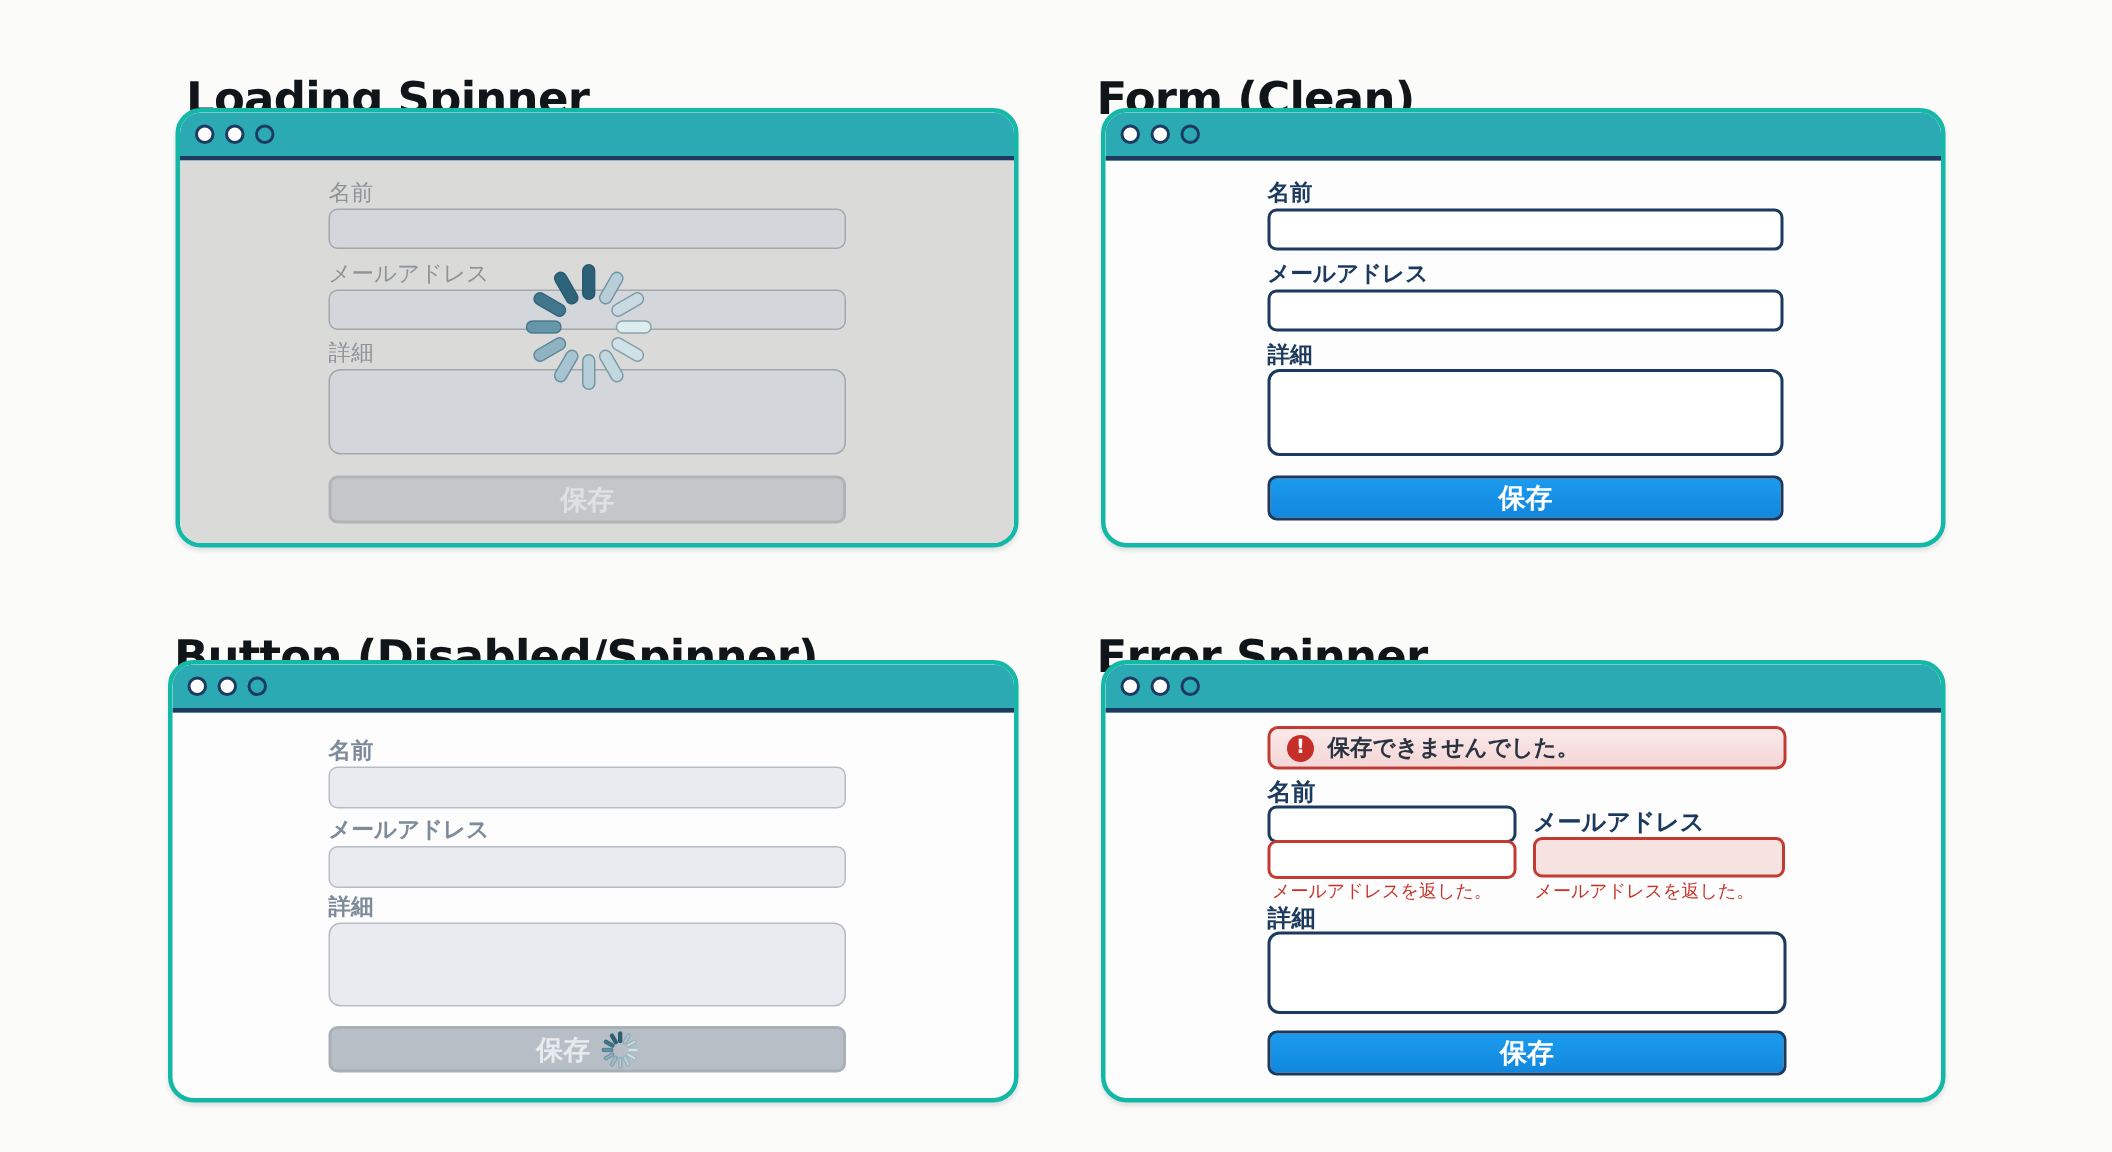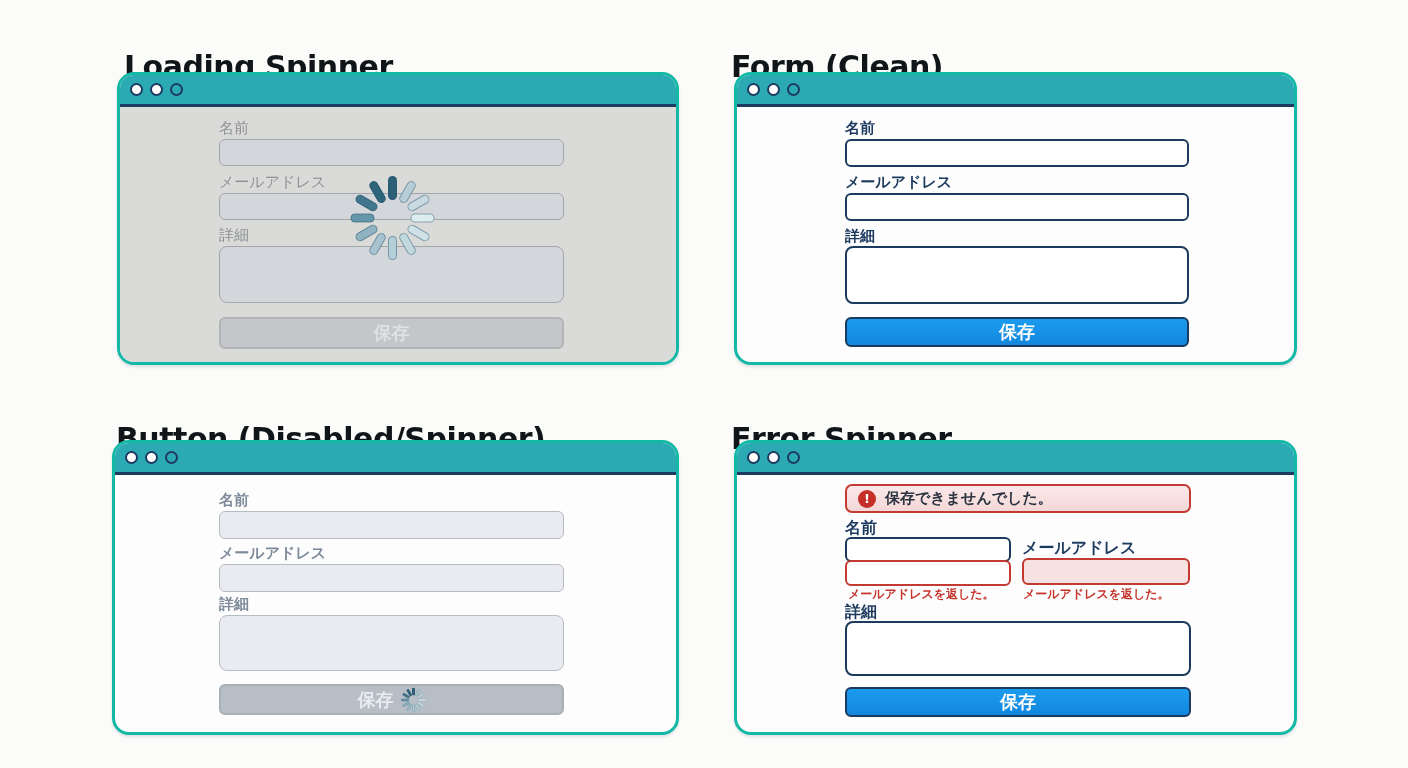--- a/index.html
+++ b/index.html
@@ -83,21 +83,21 @@
     padding-left:11px;
   }
   .error-icon {
     width:18px; height:18px; border-radius:50%;
     background:#c62f28; color:#ffffff;
     font-size:13px; font-weight:700;
     display:flex; align-items:center; justify-content:center;
     flex:0 0 auto;
   }
   .error-banner-text { font-size:15px; font-weight:700; color:#2a3340; }
-  .field-error { position:absolute; font-size:12px; font-weight:700; color:#c5342b; }
+  .field-error { position:absolute; font-size:12px; font-weight:400; color:#c5342b; }
 
   .spinner { position:absolute; }
   .blade {
     position:absolute; left:50%; top:50%;
     box-sizing:border-box;
     border:1px solid rgba(38,82,101,0.45);
   }
   .spinner-lg { width:90px; height:90px; --r:-30px; }
   .spinner-lg .blade { width:9px; height:24px; margin:-12px 0 0 -4.5px; border-radius:5px; }
   .spinner-sm { position:relative; display:inline-block; width:24px; height:24px; --r:-8.5px; flex:0 0 auto; }

